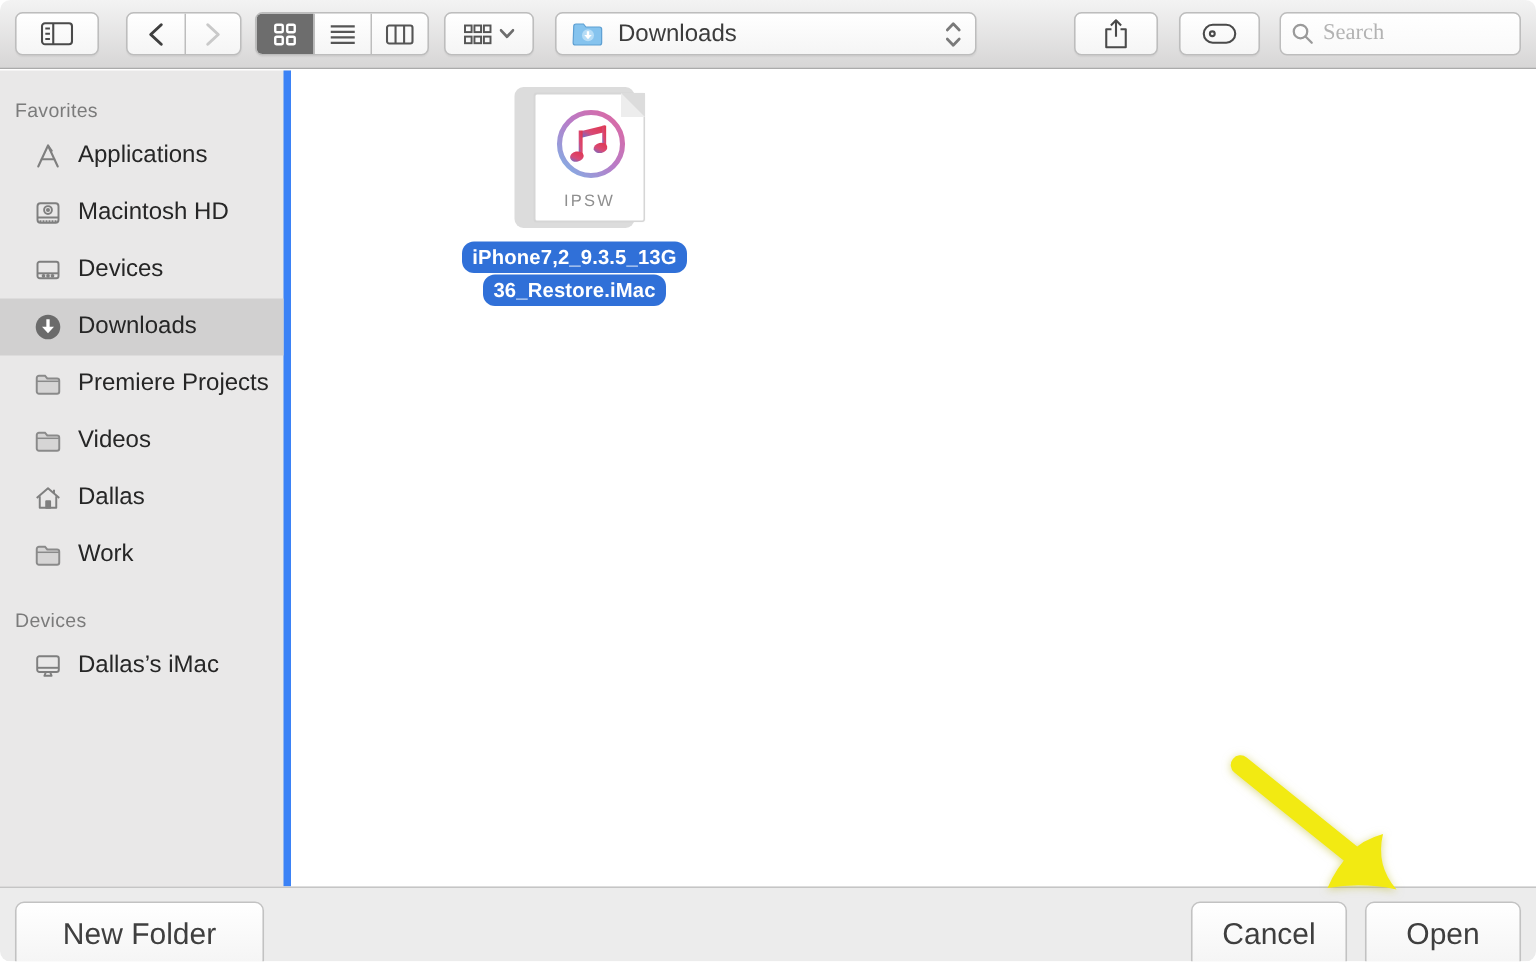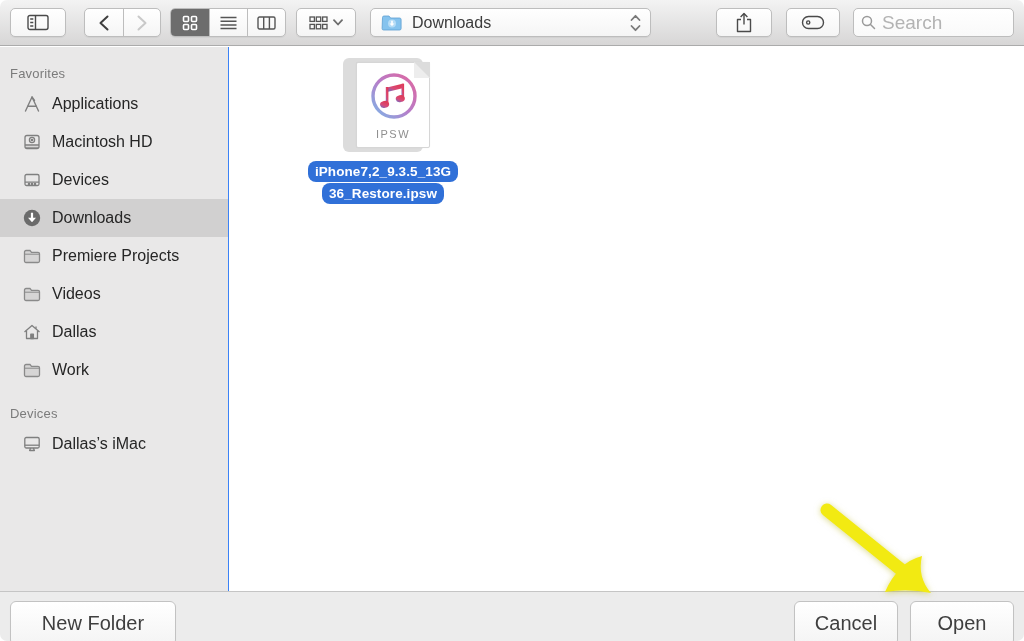--- a/index.html
+++ b/index.html
@@ -22,28 +22,28 @@
   .grp-nav { left:84px; width:77px; }
   .grp-views { left:170px; width:116px; }
   .btn-arrange { left:296px; width:60px; gap:5px; }
   .btn-location { left:370px; width:281px; justify-content:flex-start; padding:0 10px; }
   .loc-label { font-size:16px; color:#3c3c3c; margin-left:9px; }
   .loc-chevrons { position:absolute; right:9px; top:5px; }
   .btn-share { left:716px; width:56px; }
   .btn-tag { left:786px; width:54px; }
   .search-wrap { position:absolute; left:853px; top:8px; width:161px; height:29px; }
   .search-wrap input { width:100%; height:100%; border:1px solid #bdbdbd; border-radius:5px;
-          background:linear-gradient(#ffffff,#f9f9f9); padding:0 8px 0 28px; font-size:19px;
-          color:#333; font-family:Liberation Sans, sans-serif; outline:none; }
+          background:linear-gradient(#ffffff,#f9f9f9); padding:0 8px 0 28px; font-size:15px;
+          color:#333; font-family:Liberation Serif, serif; outline:none; }
   .search-wrap input::placeholder { color:#b3b3b3; }
   .search-wrap .mag { position:absolute; left:8px; top:7px; pointer-events:none; }
 
   
-  .sidebar { position:absolute; left:0; top:47px; width:229px; height:544px;
-             background:#e9e8e8; border-right:1px solid #3b82f6; padding-top:14px; }
+  .sidebar { position:absolute; left:0; top:47px; width:194px; height:544px;
+             background:#e9e8e8; border-right:5px solid #3b82f6; padding-top:14px; }
   .shead { font-size:13px; font-weight:500; color:#7b7b7b; padding-left:10px;
            height:24px; display:flex; align-items:center; letter-spacing:.2px; }
   .srow { height:38px; display:flex; align-items:center; padding-left:21px; gap:10px;
           font-size:16px; color:#262626; cursor:default; }
   .srow.selected { background:#d1d0d0; }
   .sicon { width:21px; height:21px; display:flex; align-items:center; justify-content:center; flex:0 0 21px; }
   .sec-devices { margin-top:12px; }
 
   
   .content { position:absolute; left:230px; top:47px; width:794px; height:544px; background:#fff; }
@@ -349,21 +349,21 @@
               <rect x="31.5" y="11.8" width="2.6" height="14.5" fill="url(#note)"></rect>
               <ellipse cx="14.6" cy="32.4" rx="4.6" ry="3.4" fill="url(#note)" transform="rotate(-12 14.6 32.4)"></ellipse>
               <ellipse cx="30.3" cy="26.6" rx="4.6" ry="3.4" fill="url(#note)" transform="rotate(-12 30.3 26.6)"></ellipse>
             </svg>
           </span>
           <span class="ipsw-txt">IPSW</span>
         </div>
       </div>
       <div class="fname">
         <span class="l1">iPhone7,2_9.3.5_13G</span><br>
-        <span class="l2">36_Restore.ipsw</span>
+        <span class="l2">36_Restore.iMac</span>
       </div>
     </div>
   </main>
 
   <footer class="footer">
     <button class="fbtn btn-newfolder">New Folder</button>
     <button class="fbtn btn-cancel">Cancel</button>
     <button class="fbtn btn-open">Open</button>
   </footer>
 

